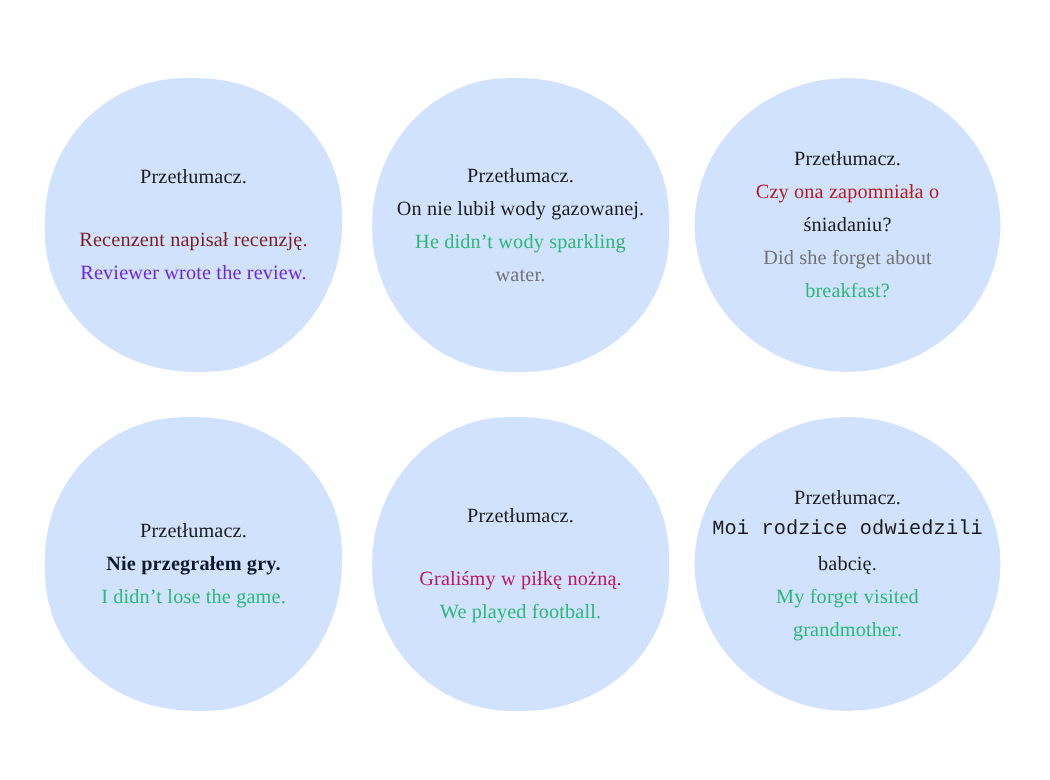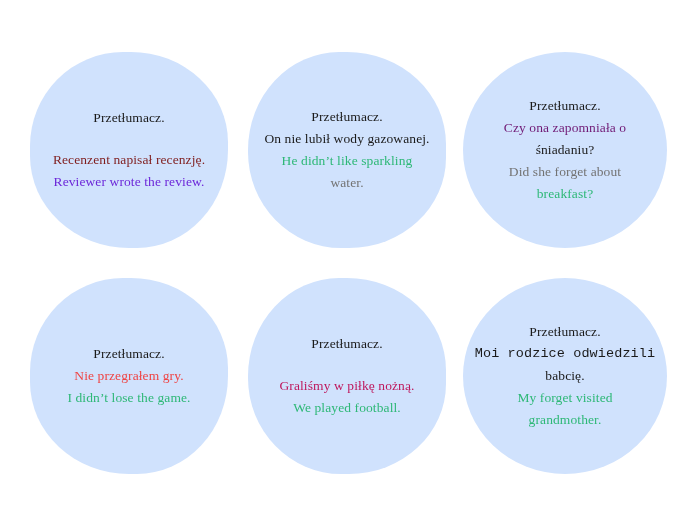--- a/index.html
+++ b/index.html
@@ -97,41 +97,41 @@
       <span class="line line-pl" style="color: #7f1d1d; margin-top: 20px;">Recenzent napisał recenzję.</span>
       <span class="line line-en" style="color: #6d28d9;">Reviewer wrote the review.</span>
     </div>
   </div>
 
   <div class="card c2">
     <div class="blob shape-squircle-b" style="background: rgb(208, 226, 253);"></div>
     <div class="card-text">
       <span class="line line-pl" style="color: rgb(26, 26, 26);">Przetłumacz.</span>
       <span class="line line-pl" style="color: rgb(26, 26, 26);">On nie lubił wody gazowanej.</span>
-      <span class="line line-en" style="color: rgb(46, 184, 119);">He didn’t like sparkling</span>
+      <span class="line line-en" style="color: rgb(46, 184, 119);">He didn’t wody sparkling</span>
       <span class="line line-en" style="color: #737373;">water.</span>
     </div>
   </div>
 
   <div class="card c3">
     <div class="blob shape-circle" style="background: rgb(208, 226, 253);"></div>
     <div class="card-text">
       <span class="line line-pl" style="color: rgb(26, 26, 26);">Przetłumacz.</span>
-      <span class="line line-pl" style="color: #701a75;">Czy ona zapomniała o</span>
+      <span class="line line-pl" style="color: #b91c1c;">Czy ona zapomniała o</span>
       <span class="line line-pl" style="color: rgb(26, 26, 26);">śniadaniu?</span>
       <span class="line line-en" style="color: #737373;">Did she forget about</span>
       <span class="line line-en" style="color: rgb(46, 184, 119);">breakfast?</span>
     </div>
   </div>
 
   <div class="card c4">
     <div class="blob shape-squircle" style="background: rgb(208, 226, 253);"></div>
     <div class="card-text">
       <span class="line line-pl" style="color: rgb(26, 26, 26);">Przetłumacz.</span>
-      <span class="line line-pl" style="color: #ef4444;">Nie przegrałem gry.</span>
+      <span class="line line-pl" style="color: #0f172a; font-weight: bold;">Nie przegrałem gry.</span>
       <span class="line line-en" style="color: rgb(46, 184, 119);">I didn’t lose the game.</span>
     </div>
   </div>
 
   <div class="card c5">
     <div class="blob shape-squircle-b" style="background: rgb(208, 226, 253);"></div>
     <div class="card-text">
       <span class="line line-pl" style="color: rgb(26, 26, 26);">Przetłumacz.</span>
       <span class="line line-pl" style="color: #be185d; margin-top: 20px;">Graliśmy w piłkę nożną.</span>
       <span class="line line-en" style="color: rgb(46, 184, 119);">We played football.</span>

